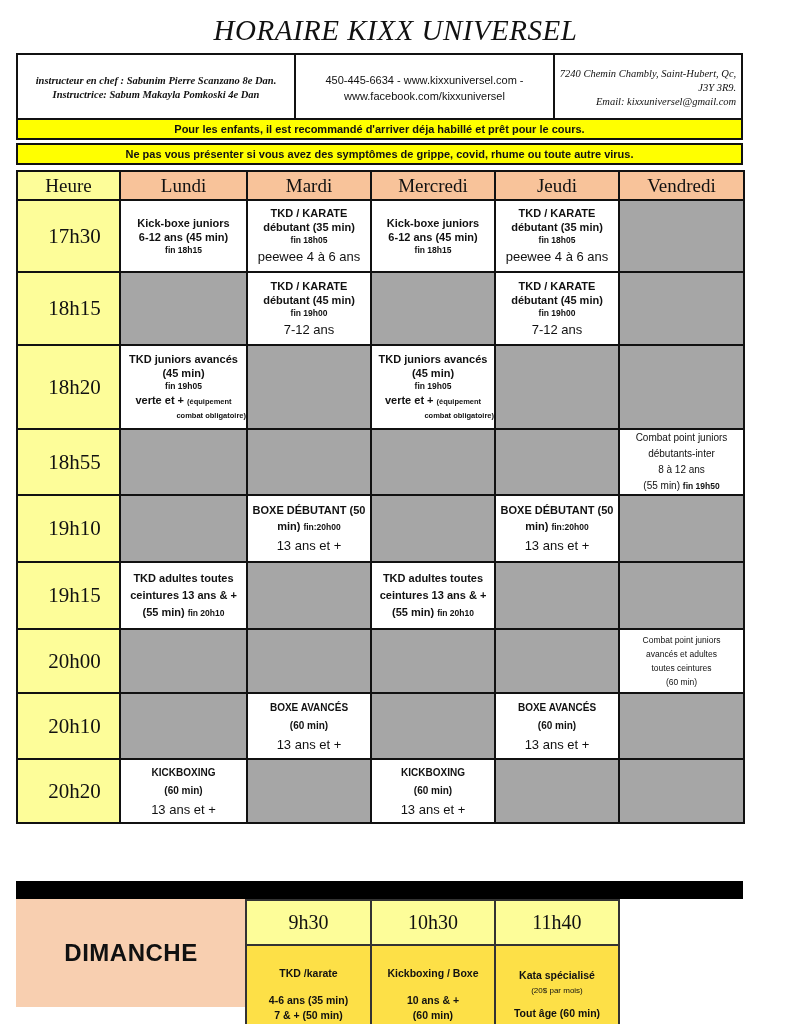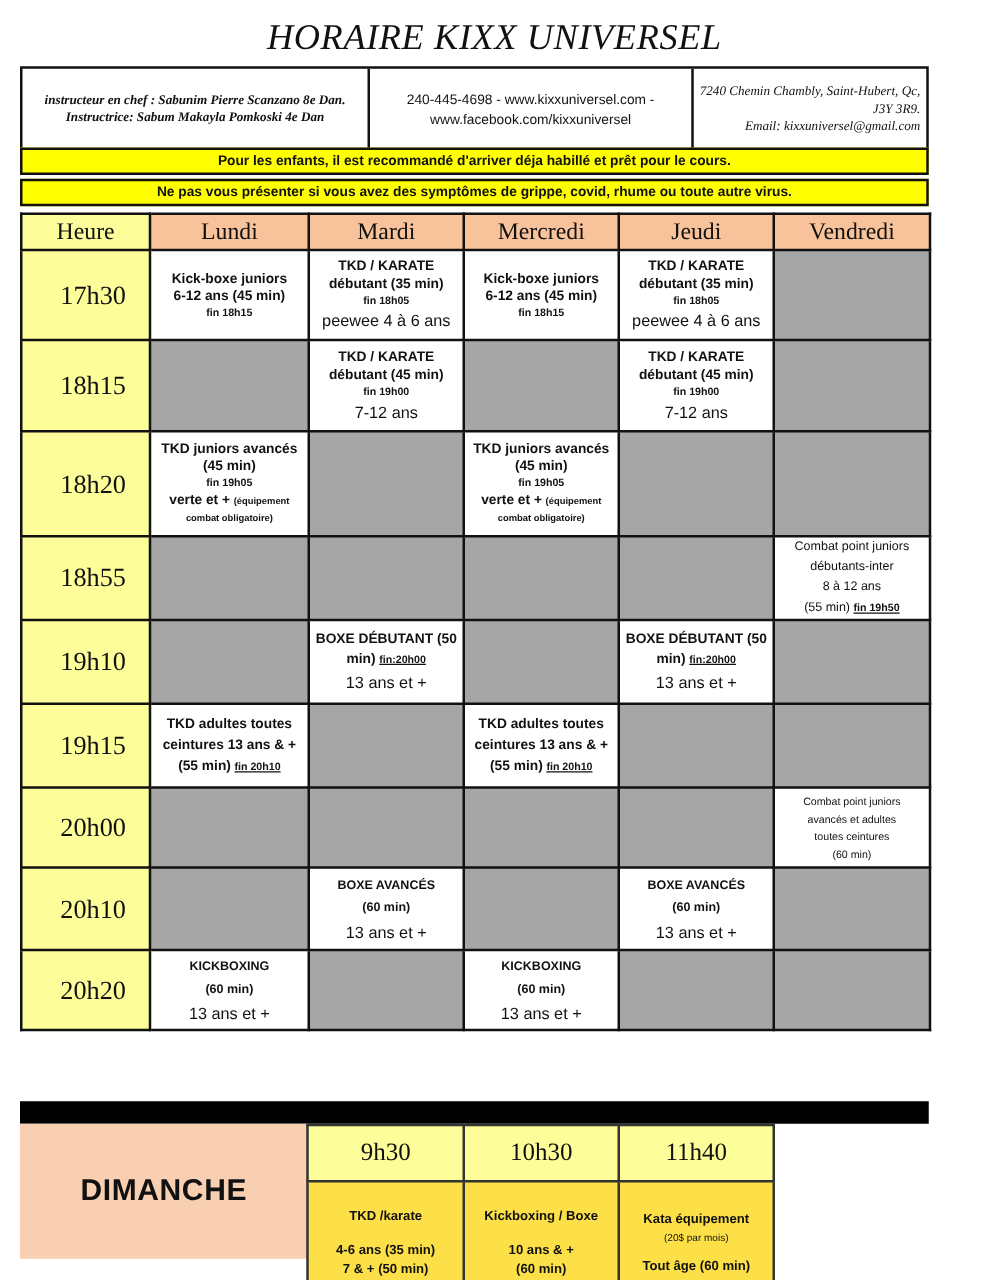--- a/index.html
+++ b/index.html
@@ -16,40 +16,40 @@
   .grid { position:absolute; left:16px; top:170px; border-collapse:collapse; table-layout:fixed; }
   .grid td, .grid th { border:2px solid #111; padding:0; text-align:center; vertical-align:middle; box-sizing:border-box; }
   .grid th { height:29px; font-family:"Liberation Serif", serif; font-weight:normal; font-size:19px; background:#f8c39a; }
   .grid th.hh { background:#fdfd99;margin-left:26px; }
   .grid td.time { background:#fdfd99; font-family:"Liberation Serif", serif; font-size:21px;padding-left:12px; }
   .grid td.empty { background:#a6a6a6; }
   .grid td.cls { background:#ffffff; font-size:10.5px; line-height:14px; }
   .b { font-weight:bold; font-size:11px; display:block; }
   .s { font-weight:bold; font-size:8.5px; display:block; line-height:13px; }
   .big { font-size:13px; display:block; line-height:19px; }
-  .xs { font-size:7.5px; font-weight:bold; }
-  .inl { font-weight:bold; font-size:8.5px;text-decoration:underline; }
+  .xs { font-size:7.5px; font-weight:bold;text-align:right; }
+  .inl { font-weight:bold; font-size:8.5px; }
   .bar { position:absolute; left:16px; top:881px; width:727px; height:18px; background:#000; }
   .sunday { position:absolute; left:16px; top:899px; width:230px; height:108px; background:#f8cfb0; display:flex; align-items:center; justify-content:center; font-weight:bold; font-size:24px; letter-spacing:0.5px; }
   .sun { position:absolute; left:245px; top:899px; border-collapse:collapse; table-layout:fixed; }
   .sun td { border:2px solid #333; text-align:center; vertical-align:middle; padding:0; box-sizing:border-box; }
   .sun td.st { background:#fdfd99; height:45px; font-family:"Liberation Serif", serif; font-size:20px; }
   .sun td.sc { background:#fde047; height:98px; font-weight:bold; font-size:10.5px; line-height:15px; }
   .gap { display:block; height:12px; }
 </style>
 </head>
 <body>
 
 <div class="title">HORAIRE KIXX UNIVERSEL</div>
 
 <div class="info">
   <div class="c1">instructeur en chef : Sabunim Pierre Scanzano 8e Dan. Instructrice: Sabum Makayla Pomkoski 4e Dan</div>
   <div class="c2">
     <div>
-      <div>240-445-4698  -  www.kixxuniversel.com  -</div>
+      <div>450-445-6634  -  www.kixxuniversel.com  -</div>
       <div>www.facebook.com/kixxuniversel</div>
     </div>
   </div>
   <div class="c3">
     <div>
       <div>7240 Chemin Chambly, Saint-Hubert, Qc,</div>
       <div>J3Y 3R9.</div>
       <div>Email: kixxuniversel@gmail.com</div>
     </div>
   </div>
@@ -266,20 +266,20 @@
       <span style="display:block">4-6 ans (35 min)</span>
       <span style="display:block">7 &amp; +  (50 min)</span>
     </td>
     <td class="sc">
       <span style="display:block">Kickboxing / Boxe</span>
       <span class="gap"></span>
       <span style="display:block">10 ans &amp; +</span>
       <span style="display:block">(60 min)</span>
     </td>
     <td class="sc">
-      <span style="display:block">Kata équipement</span>
+      <span style="display:block">Kata spécialisé</span>
       <span style="display:block;font-size:8px;font-weight:normal">(20$ par mois)</span>
       <span class="gap" style="height:8px"></span>
       <span style="display:block">Tout âge (60 min)</span>
     </td>
   </tr>
 </tbody>
   </table>
 
 </body></html>

